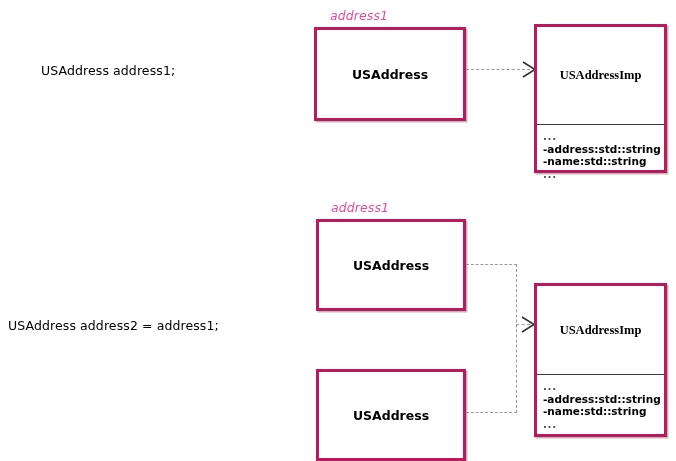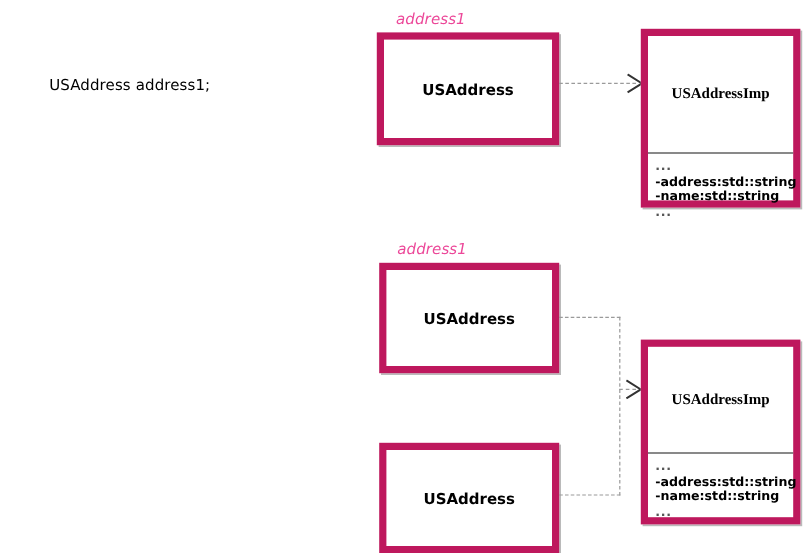--- a/index.html
+++ b/index.html
@@ -33,21 +33,21 @@
     white-space: nowrap;
     letter-spacing: 0.1px;
     font-style: italic;
   }
 
   
   .uml-box {
     position: absolute;
     box-sizing: border-box;
     background: #ffffff;
-    border: 6px solid #be185d;
+    border: 3px solid #be185d;
     box-shadow: 1.5px 1.5px 0 0 rgba(130,130,130,0.55);
   }
   .uml-box .head {
     display: flex;
     align-items: center;
     justify-content: center;
     box-sizing: border-box;
     width: 100%;
     height: 100%;
   }
@@ -126,20 +126,21 @@
       <span class="class-name">USAddressImp</span>
     </div>
     <div class="compartment">
       <div class="attr ellipsis">...</div>
       <div class="attr">-address:std::string</div>
       <div class="attr">-name:std::string</div>
       <div class="attr ellipsis">...</div>
     </div>
   </div>
 
+  <div class="caption" style="left:8px; top:318px;">USAddress address2 = address1;</div>
 
   <div class="box-label" style="left:331px; top:200px;">address1</div>
 
   <div class="uml-box" style="left:316px; top:219px; width:150px; height:92px;">
     <div class="head">
       <span class="class-name">USAddress</span>
     </div>
   </div>
 
   <div class="box-label" style="left:331px; top:370px;">address2</div>

